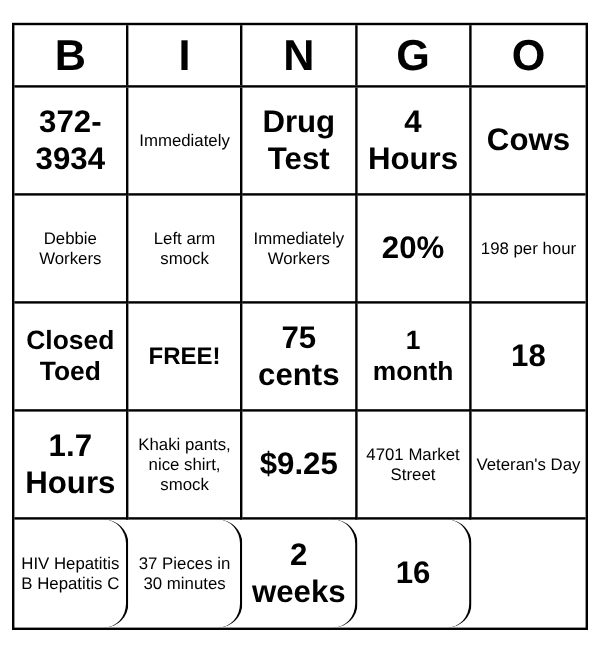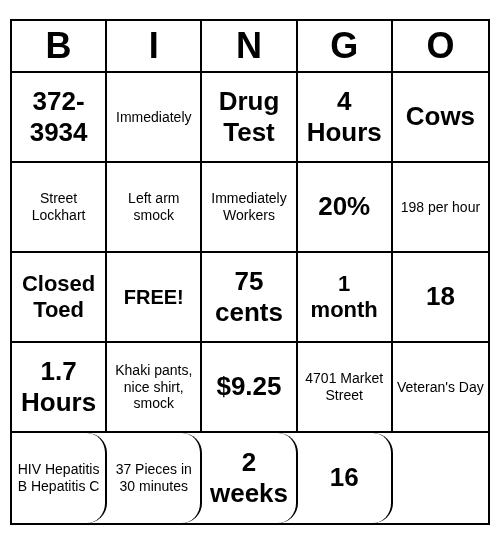--- a/index.html
+++ b/index.html
@@ -94,21 +94,21 @@
       <div class="bingo-header-cell">N</div>
       <div class="bingo-header-cell">G</div>
       <div class="bingo-header-cell">O</div>
     </div>
   <div class="bingo-grid">
       <div class="bingo-cell xlarge-text">372-3934</div>
       <div class="bingo-cell">Immediately</div>
       <div class="bingo-cell xlarge-text">Drug Test</div>
       <div class="bingo-cell xlarge-text">4 Hours</div>
       <div class="bingo-cell xlarge-text">Cows</div>
-      <div class="bingo-cell">Street Lockhart</div>
+      <div class="bingo-cell">Debbie Workers</div>
       <div class="bingo-cell">Left arm smock</div>
       <div class="bingo-cell">Immediately Workers</div>
       <div class="bingo-cell xlarge-text">20%</div>
       <div class="bingo-cell">198 per hour</div>
       <div class="bingo-cell large-text">Closed Toed</div>
       <div class="bingo-cell free">FREE!</div>
       <div class="bingo-cell xlarge-text">75 cents</div>
       <div class="bingo-cell large-text">1 month</div>
       <div class="bingo-cell xlarge-text">18</div>
       <div class="bingo-cell xlarge-text">1.7 Hours</div>

